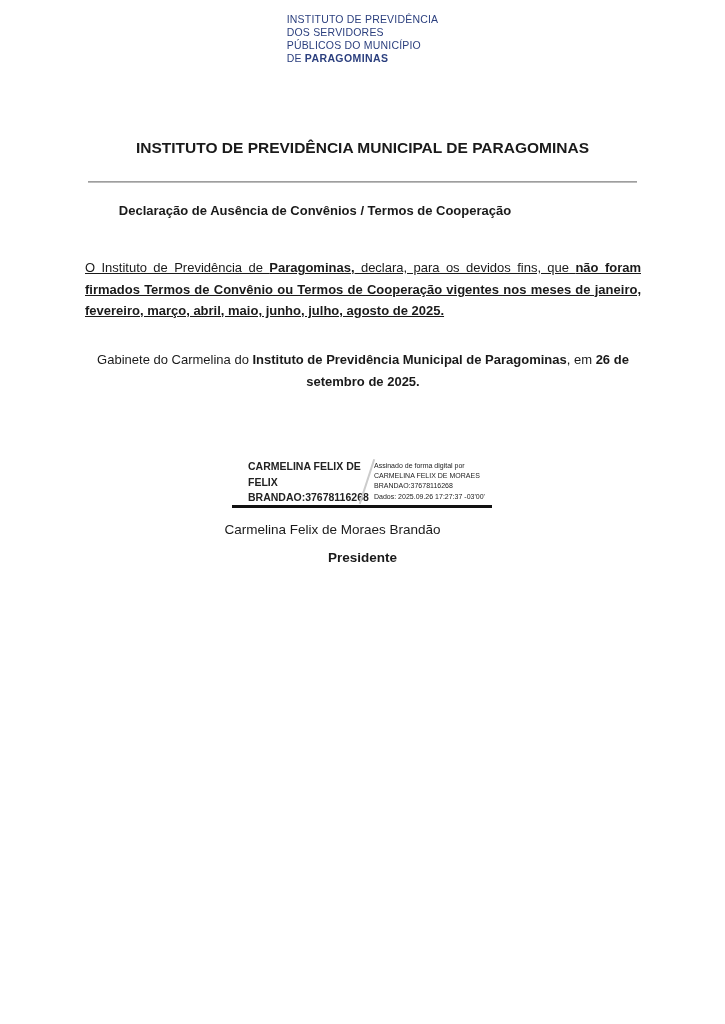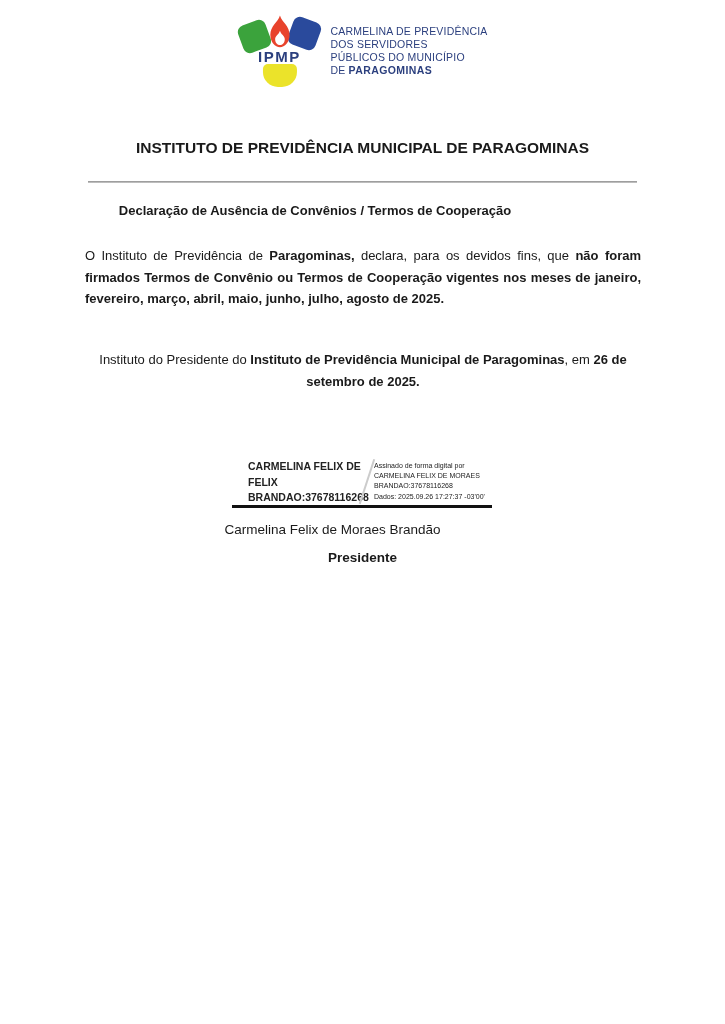--- a/index.html
+++ b/index.html
@@ -48,22 +48,22 @@
     position:absolute;top:181px;left:88px;width:549px;height:2px;
     background:linear-gradient(#8f8f8f,#cccccc);
   }
 
   
   .doc-title{
     position:absolute;top:203px;left:0;width:630px;text-align:center;
     font-weight:bold;font-size:13px;
   }
   .para{
-    position:absolute;top:232px;left:85px;width:556px;
-    font-size:13px;line-height:21.5px;text-align:justify;
+    position:absolute;top:244px;left:85px;width:556px;
+    font-size:13px;line-height:21.5px;text-align:justify;text-decoration:underline;
   }
   .closing{
     position:absolute;top:336px;left:85px;width:556px;
     font-size:13px;line-height:22px;text-align:center;
   }
 
   
   .stamp-name{
     position:absolute;top:459px;left:248px;width:124px;
     font-size:10.5px;line-height:15.5px;color:#222222;font-weight:bold;
@@ -89,48 +89,36 @@
     position:absolute;top:550px;left:0;width:725px;text-align:center;
     font-size:13.5px;font-weight:bold;
   }
 </style>
 </head>
 <body>
 
 <div class="page">
 
   <div class="logo">
-    <div class="emblem">
-      <div class="shape diamond green" style="background: rgb(59, 163, 60);"></div>
-      <div class="shape diamond blue" style="background: rgb(42, 74, 156);"></div>
-      <div class="shape flame-box">
-        <svg width="22" height="34" viewBox="0 0 32 48" aria-hidden="true">
-          <path class="flame-outer" d="M16 0c3 10 14 15 14 28 0 11-7 18-14 18S2 39 2 28C2 15 13 10 16 0z" fill="#e8432c"></path>
-          <path d="M16 22c1.5 5.5 7 7 7 12.5 0 5.5-3.5 8.5-7 8.5s-7-3-7-8.5c0-5.5 5.5-7 7-12.5z" fill="#ffffff"></path>
-        </svg>
-      </div>
-      <div class="acronym" style="color: rgb(43, 63, 126);">IPMP</div>
-      <div class="shape base" style="background: rgb(235, 227, 42);"></div>
-    </div>
     <div class="org-name" style="color: rgb(43, 63, 126);">
-      <div>CARMELINA DE PREVIDÊNCIA</div>
+      <div>INSTITUTO DE PREVIDÊNCIA</div>
       <div>DOS SERVIDORES</div>
       <div>PÚBLICOS DO MUNICÍPIO</div>
       <div><span>DE </span><b>PARAGOMINAS</b></div>
     </div>
   </div>
 
   <div class="h-inst">INSTITUTO DE PREVIDÊNCIA MUNICIPAL DE PARAGOMINAS</div>
   <div class="divider"></div>
 
   <div class="doc-title">Declaração de Ausência de Convênios / Termos de Cooperação</div>
 
   <p class="para"><span>O Instituto de Previdência de </span><b>Paragominas,</b><span> declara, para os devidos fins, que </span><b>não foram firmados Termos de Convênio ou Termos de Cooperação vigentes nos meses de janeiro, fevereiro, março, abril, maio, junho, julho, agosto de 2025.</b></p>
 
-  <p class="closing"><span>Instituto do Presidente do </span><b>Instituto de Previdência Municipal de Paragominas</b><span>, em </span><b>26 de setembro de 2025.</b></p>
+  <p class="closing"><span>Gabinete do Carmelina do </span><b>Instituto de Previdência Municipal de Paragominas</b><span>, em </span><b>26 de setembro de 2025.</b></p>
 
   <div class="stamp-name">
     <div>CARMELINA FELIX DE</div>
     <div>FELIX</div>
     <div>BRANDAO:37678116268</div>
   </div>
   <div class="slash"></div>
   <div class="stamp-details">
     <div>Assinado de forma digital por</div>
     <div>CARMELINA FELIX DE MORAES</div>

